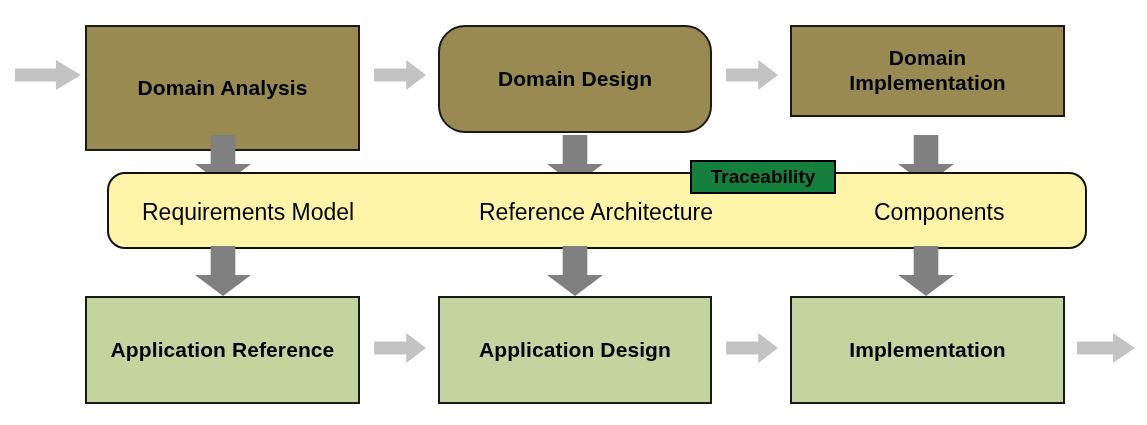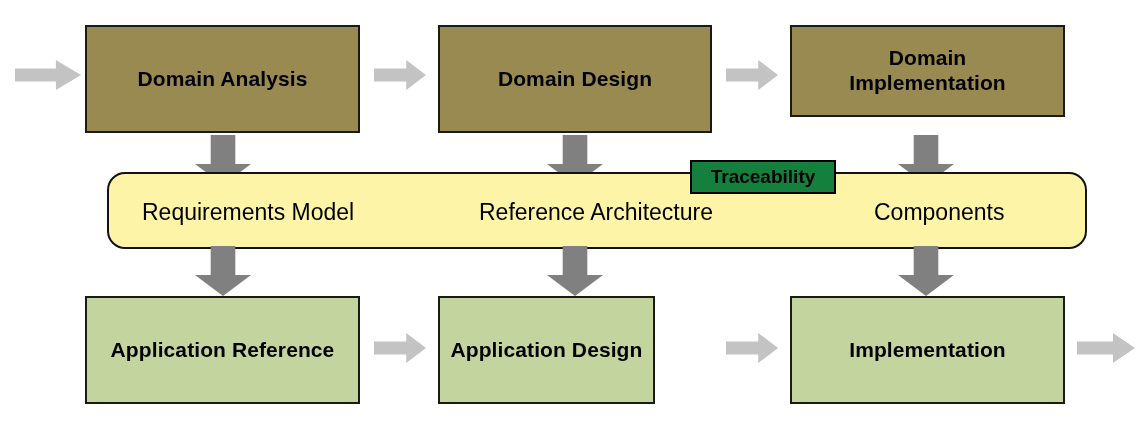--- a/index.html
+++ b/index.html
@@ -98,29 +98,29 @@
     clip-path: polygon(28% 0%, 72% 0%, 72% 58%, 100% 58%, 50% 100%, 0% 58%, 28% 58%);
   }
 </style>
 </head>
 <body>
 
 <div id="canvas">
 
   <div class="harrow" style="left:15px; top:60px; width:66px;"></div>
 
-  <div class="pbox domain" style="left:85px; top:25px; width:275px; height:108px;">
+  <div class="pbox domain" style="left:85px; top:25px; width:275px; height:126px;">
     <div>
       <span>Domain Analysis</span>
     </div>
   </div>
 
   <div class="harrow" style="left:374px; top:60px; width:52px;"></div>
 
-  <div class="pbox domain" style="left:438px; top:25px; width:274px; height:108px;">
+  <div class="pbox domain" style="left:438px; top:25px; width:274px; height:108px;border-radius:27px;">
     <div>
       <span>Domain Design</span>
     </div>
   </div>
 
   <div class="harrow" style="left:726px; top:60px; width:52px;"></div>
 
   <div class="pbox domain" style="left:790px; top:25px; width:275px; height:92px;">
     <div>
       <span>Domain</span>
@@ -147,21 +147,21 @@
   <div class="varrow" style="left:898px; top:246px; height:50px;"></div>
 
   <div class="pbox appl" style="left:85px; top:296px; width:275px; height:108px;">
     <div>
       <span>Application Reference</span>
     </div>
   </div>
 
   <div class="harrow" style="left:374px; top:333px; width:52px;"></div>
 
-  <div class="pbox appl" style="left:438px; top:296px; width:217px; height:108px;">
+  <div class="pbox appl" style="left:438px; top:296px; width:274px; height:108px;">
     <div>
       <span>Application Design</span>
     </div>
   </div>
 
   <div class="harrow" style="left:726px; top:333px; width:52px;"></div>
 
   <div class="pbox appl" style="left:790px; top:296px; width:275px; height:108px;">
     <div>
       <span>Implementation</span>

